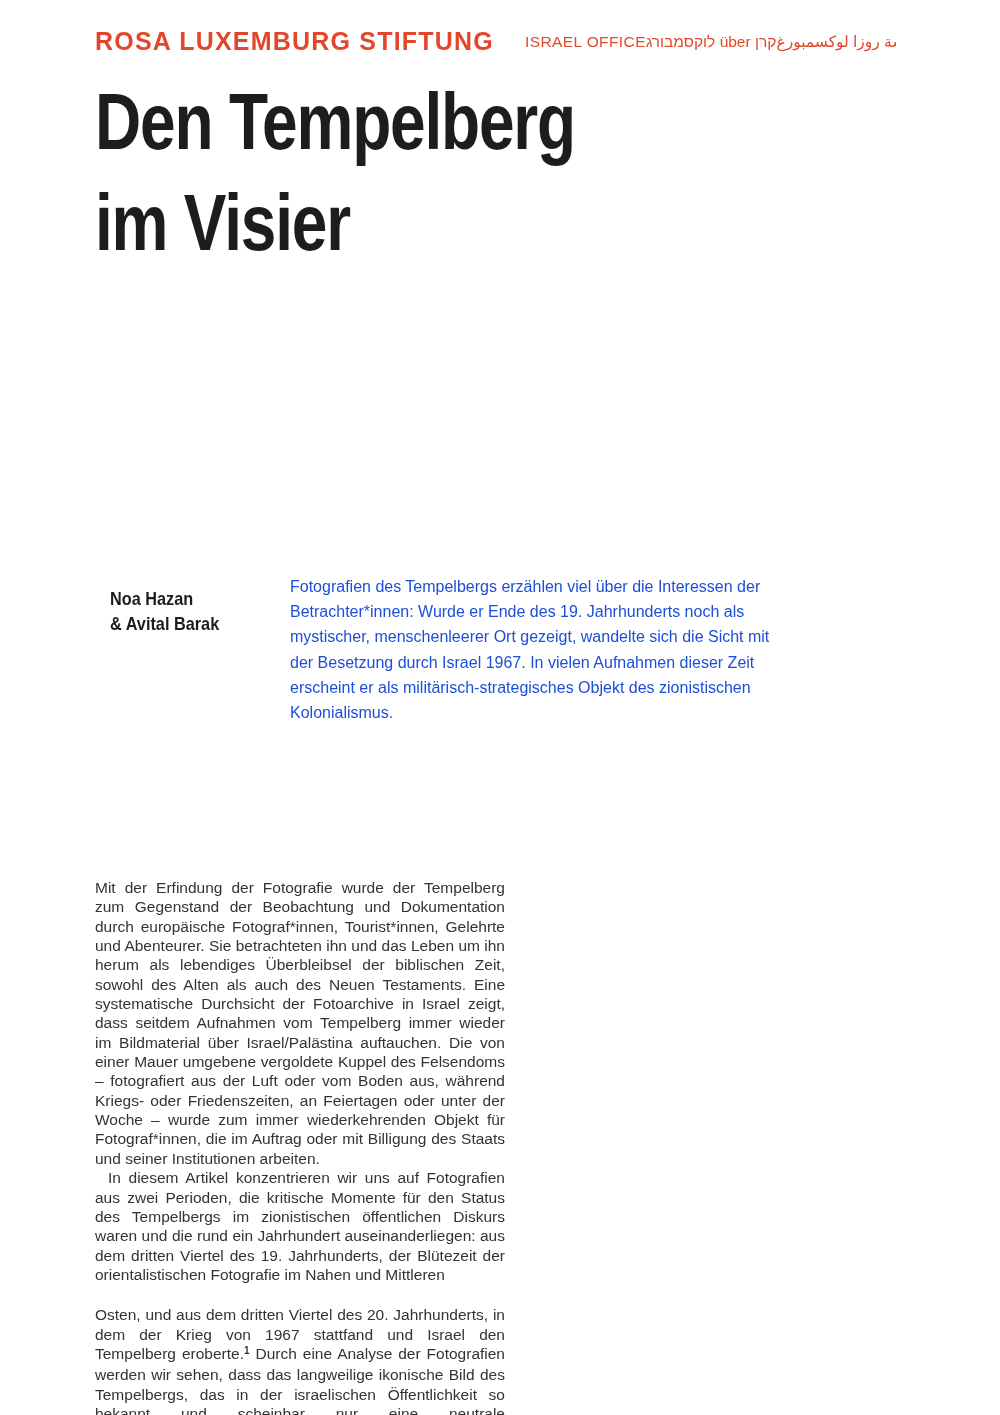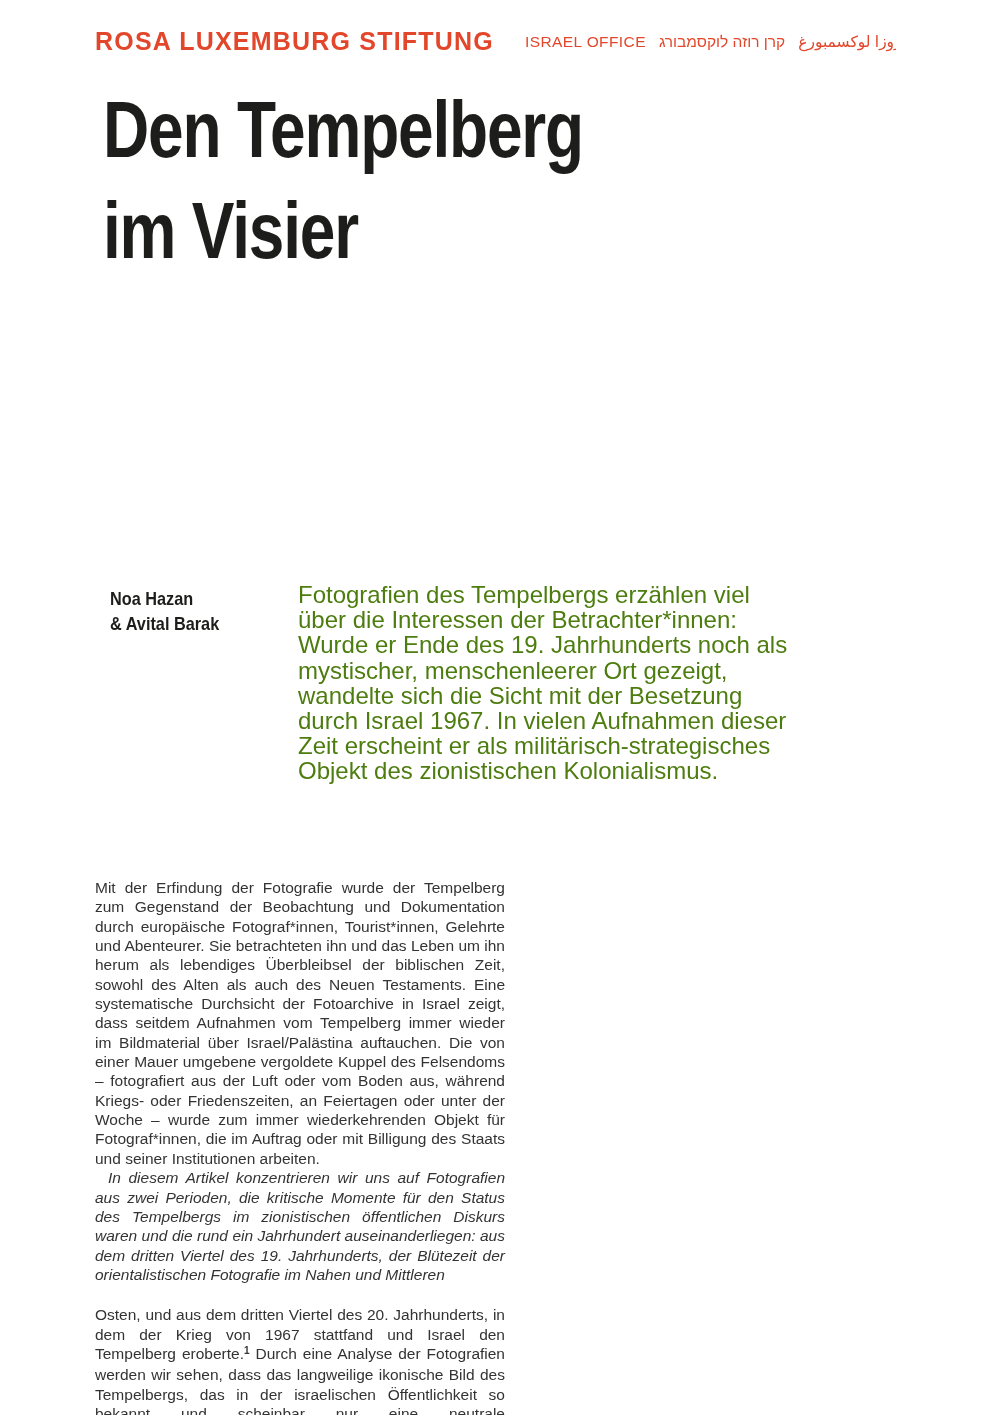--- a/index.html
+++ b/index.html
@@ -27,32 +27,31 @@
     color: #e3472b;
     white-space: nowrap;
   }
   .office {
     position: absolute;
     left: 525px;
     top: 33px;
     font-size: 15.5px;
     color: #e3472b;
     display: flex;
-    gap: 13px;
     align-items: baseline;
     white-space: nowrap;
   }
   .office .office-en { letter-spacing: 0.4px; }
 
   
   .title {
     position: absolute;
     left: 95px;
     top: 71px;
-    margin: 8px;
+    margin: 0;
     color: #1d1d1b;
     font-size: 80px;
     font-weight: bold;
     line-height: 101px;
     letter-spacing: -1.5px;
   }
   .t-line {
     display: block;
     transform: scaleX(0.80);
     transform-origin: left center;
@@ -74,43 +73,43 @@
     display: block;
     transform: scaleX(0.88);
     transform-origin: left center;
     white-space: nowrap;
   }
   .lede {
     position: absolute;
     left: 286px;
     top: 570px;
     width: 494px;
-    margin: 12px;
-    font-size: 24px;
+    margin: 4px;
+    font-size: 16px;
     line-height: 25.2px;
-    color: #4d7c0f;
+    color: #1d4ed8;
   }
 
   
   .body-cols {
     position: absolute;
     left: 95px;
     top: 878px;
     width: 841px;
     display: flex;
     gap: 21px;
     font-size: 15.5px;
     line-height: 19.35px;
     text-align: justify;
     color: #333333;
     flex-direction: column;
   }
   .col { width: 410px; }
   .col p { margin: 0; }
-  .col p.indent { text-indent: 13px; font-style: italic; }
+  .col p.indent { text-indent: 13px; }
   sup.fn {
     font-size: 10px;
     font-weight: bold;
     vertical-align: baseline;
     position: relative;
     top: -5px;
   }
   .section-heading {
     margin: 36px 0 0 0;
     font-size: 19px;
@@ -122,21 +121,21 @@
 </style>
 </head>
 <body>
 
 <div class="page">
 
   <header>
     <div class="brand">ROSA LUXEMBURG STIFTUNG</div>
     <div class="office">
       <span class="office-en">ISRAEL OFFICE</span>
-      <span class="heb" dir="rtl">קרן רוזה לוקסמבורג</span>
+      <span class="heb" dir="rtl">קרן über לוקסמבורג</span>
       <span class="ara" dir="rtl">مؤسسة روزا لوكسمبورغ</span>
     </div>
   </header>
 
   <h1 class="title">
     <span class="t-line">Den Tempelberg</span>
     <span class="t-line">im Visier</span>
   </h1>
 
   <div class="byline">

